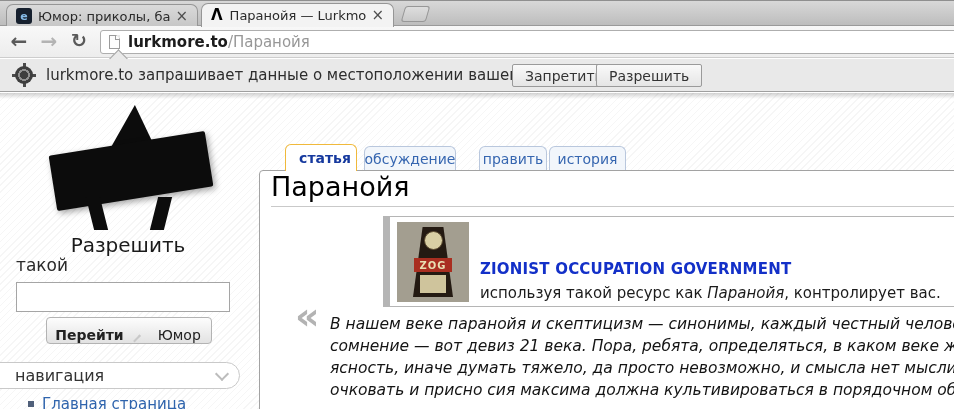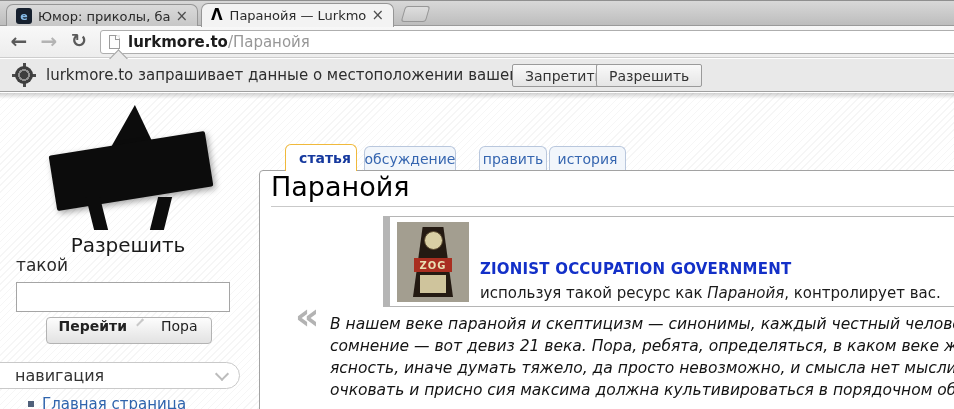--- a/index.html
+++ b/index.html
@@ -81,21 +81,21 @@
   .logo-leg-r { position:absolute; left:102px; top:92px; width:14px; height:33px; background:#0c0c0c;
     transform:skewX(-14deg); }
   .site-name { position:absolute; left:28px; top:140px; width:200px; text-align:center;
     font-size:20px; color:#1a1a1a; }
   .search-heading { position:absolute; left:16px; top:162px; font-size:17px; color:#2b2b2b; }
   .search-input { position:absolute; left:16px; top:189px; width:214px; height:30px;
     border:1px solid #a5a5a5; background:#fff; font-size:14px; padding:0 6px;
     font-family:"DejaVu Sans", sans-serif; }
   .search-btn { position:absolute; left:46px; top:224px; width:166px; height:27px;
     background:linear-gradient(#fdfdfd,#e2e2e2); border:1px solid #b3b3b3; border-radius:4px;
-    display:flex; align-items:flex-start; justify-content:center; font-size:14px; color:#222;
+    display:flex; align-items:flex-end; justify-content:center; font-size:14px; color:#222;
     cursor:pointer; }
   .btn-go { font-weight:bold; padding:0 12px; }
   .sep-chev { width:9px; height:9px; border-top:2px solid #c9c9c9; border-right:2px solid #c9c9c9;
     transform:rotate(45deg); margin:0 6px 0 0; }
   .btn-find { padding:0 14px; }
   .nav-pill { position:absolute; left:-14px; top:269px; width:254px; height:27px; background:#fff;
     border:1px solid #c9c9c9; border-radius:14px; display:flex; align-items:center;
     padding-left:28px; font-size:16px; color:#333; }
   .nav-pill-chev { position:absolute; right:12px; top:6px; width:10px; height:10px;
     border-right:2px solid #bcbcbc; border-bottom:2px solid #bcbcbc; transform:rotate(45deg); }
@@ -193,21 +193,21 @@
     <div class="logo-leg-l"></div>
     <div class="logo-leg-r"></div>
   </div>
   <div class="site-name">Разрешить</div>
 
   <div class="search-heading">такой</div>
   <input class="search-input" type="text" style="">
   <div class="search-btn">
     <span class="btn-go">Перейти</span>
     <span class="sep-chev"></span>
-    <span class="btn-find">Пора</span>
+    <span class="btn-find">Юмор</span>
   </div>
 
   <div class="nav-pill">
     <span>навигация</span>
     <span class="nav-pill-chev"></span>
   </div>
   <div class="nav-item">
     <span class="nav-bullet"></span>
     <span class="nav-link">Главная страница</span>
   </div>

